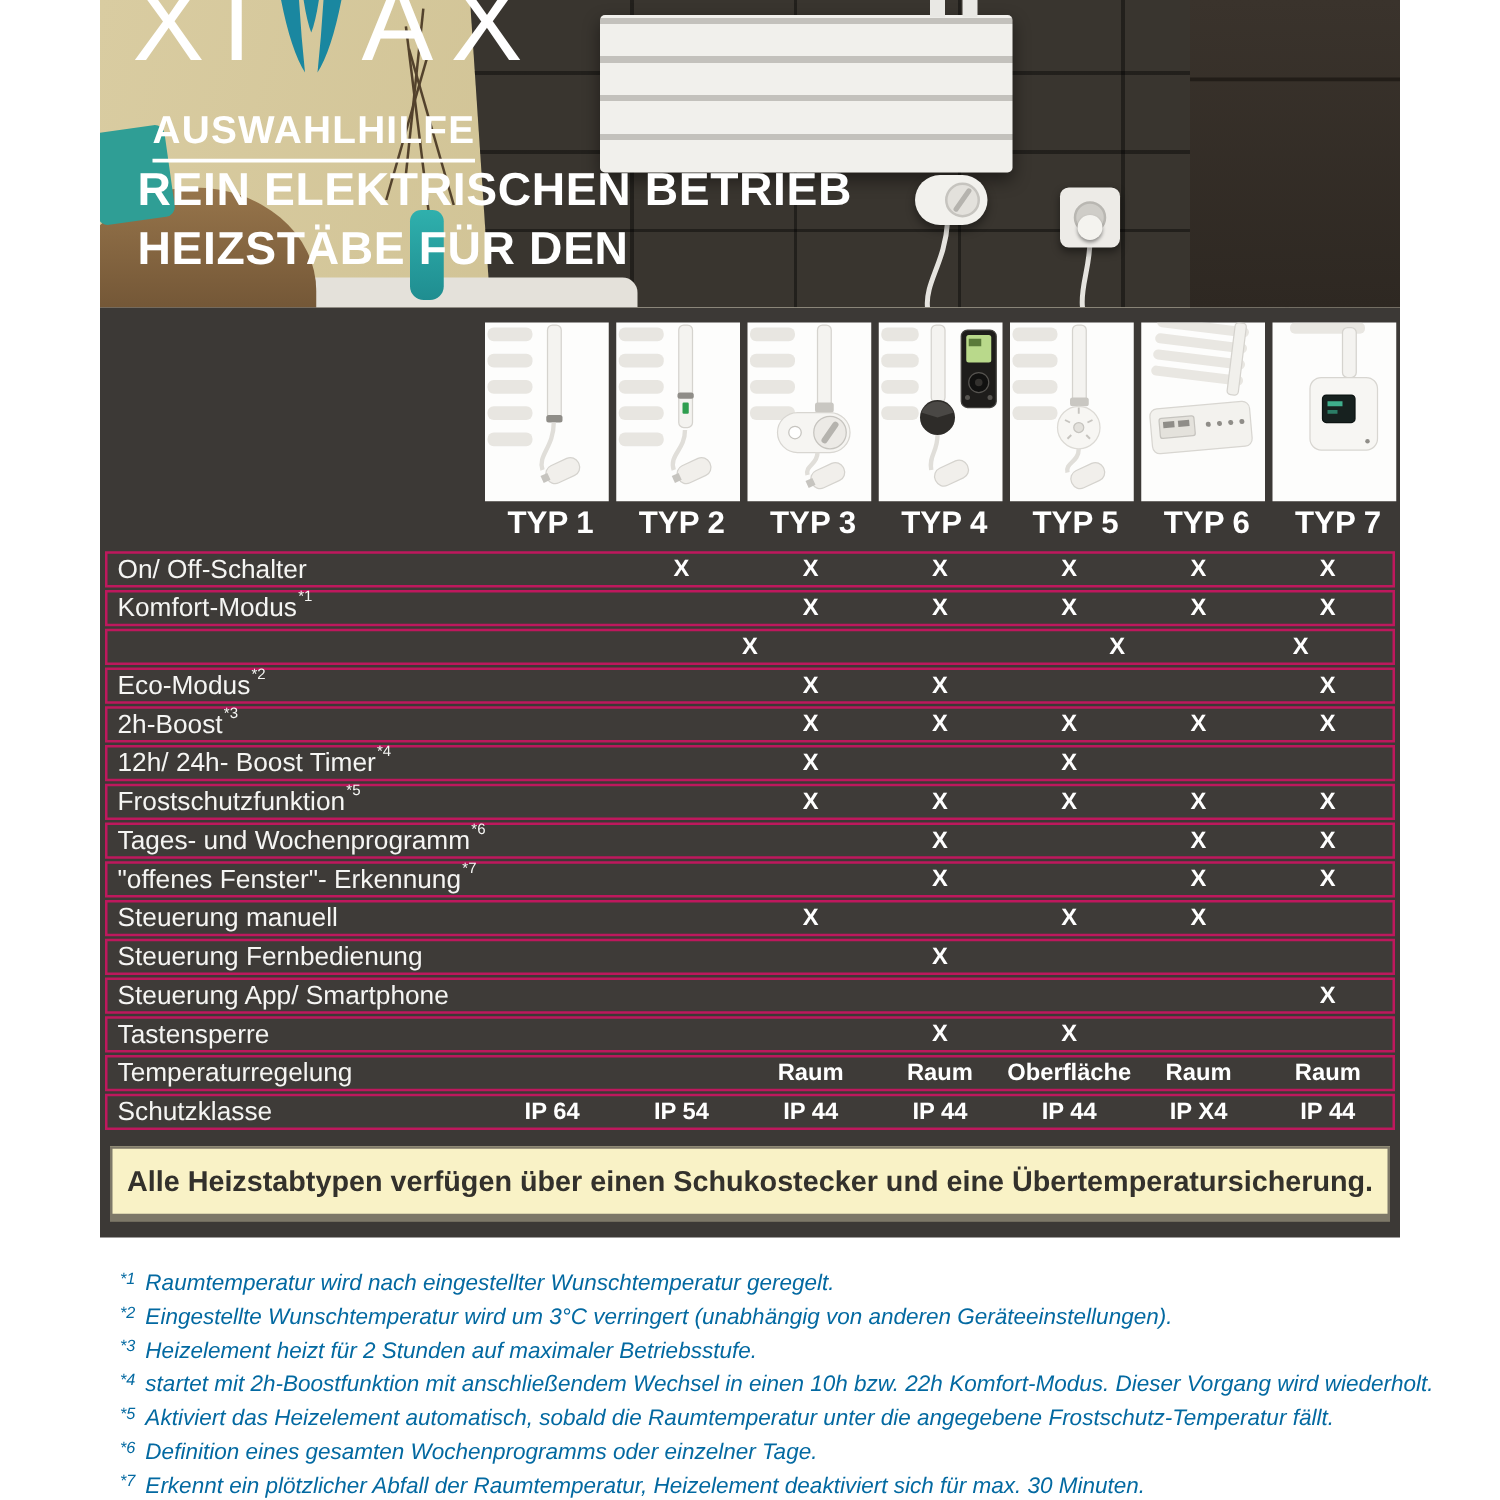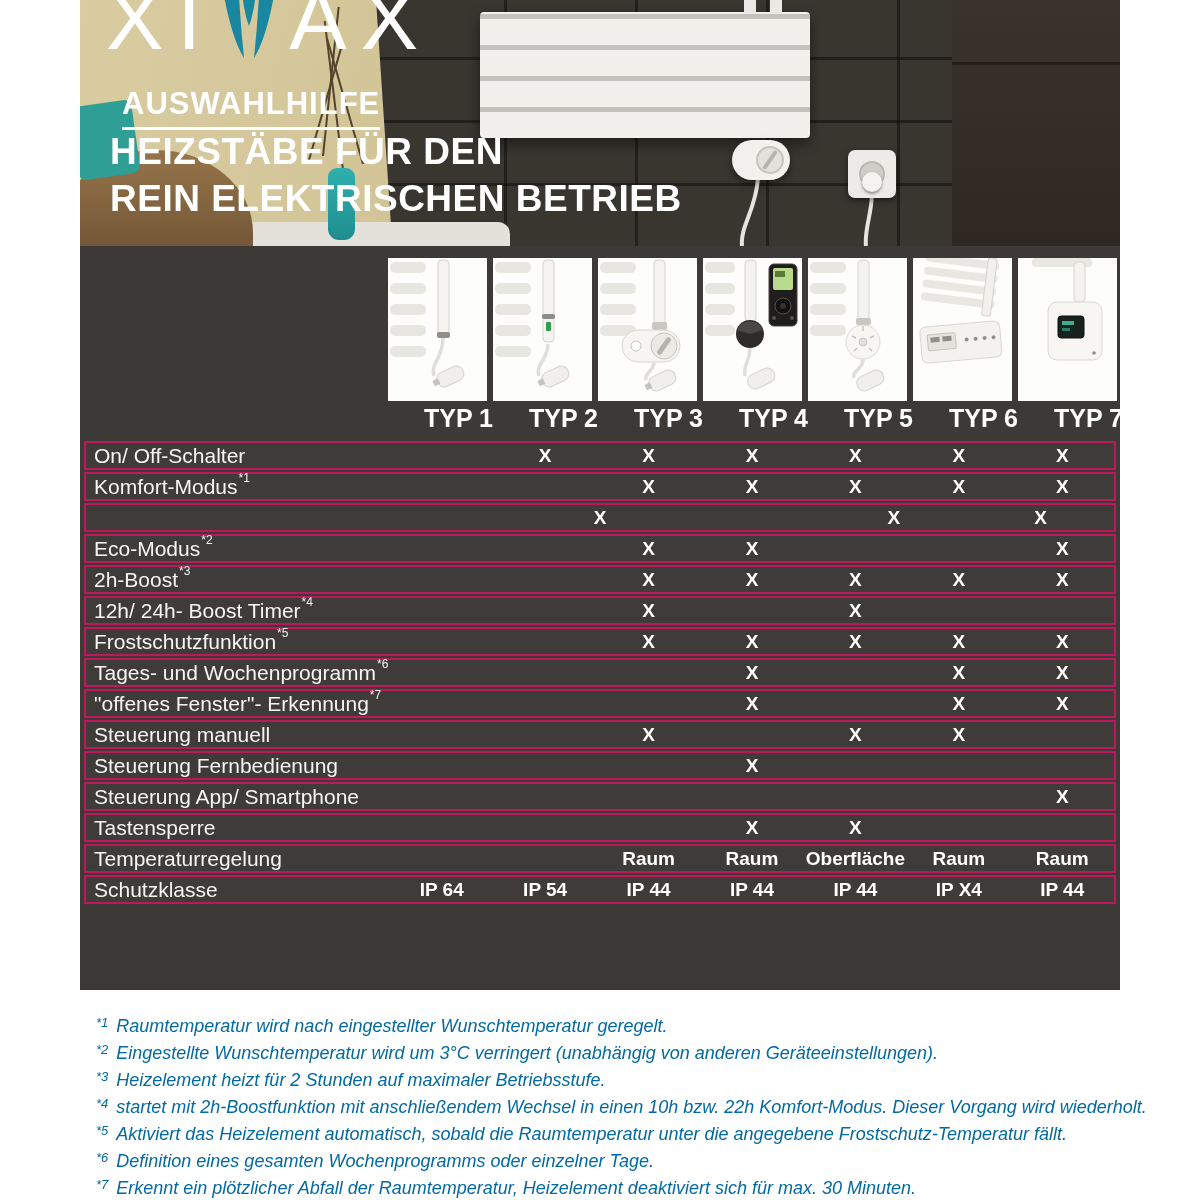--- a/index.html
+++ b/index.html
@@ -56,21 +56,21 @@
           line-height:47px;letter-spacing:.5px;}
 
   
   .band{position:absolute;left:80px;top:246px;width:1040px;height:744px;background:#3c3936;}
 
   .products{position:absolute;left:308px;top:12px;display:flex;gap:6px;}
   .product{width:99px;height:143px;background:#fdfdfc;margin:0;overflow:hidden;}
   .product svg{display:block;width:99px;height:143px;}
 
   .typ-labels{position:absolute;left:308px;top:158px;display:flex;}
-  .typ-label{width:105px;text-align:right;color:#ffffff;font-size:25px;font-weight:bold;}
+  .typ-label{width:105px;text-align:center;color:#ffffff;font-size:25px;font-weight:bold;}
 
   .feature-rows{position:absolute;left:4px;top:195px;width:1032px;}
   .feature-row{display:flex;align-items:center;height:29px;border:2px solid #be185d;
                background:#3e3b38;margin-bottom:2px;}
   .row-label{flex:0 0 304px;color:#f5f5f3;font-size:21px;padding-left:8px;white-space:nowrap;}
   .row-sup{font-size:12px;vertical-align:6px;margin-left:1px;display:inline-block;transform:translateY(-6px);}
   .cell{flex:1;text-align:center;color:#ffffff;font-size:19px;font-weight:bold;white-space:nowrap;}
 
   .note-banner{position:absolute;left:8px;top:671px;width:1024px;height:60px;background:#f9f2c6;
                border:2px solid #7d7868;border-bottom-width:6px;display:flex;align-items:center;
@@ -119,22 +119,22 @@
       <span>XI</span>
       <svg class="m-glyph" viewBox="0 0 64 84">
         <path d="M4 0 Q13 58 27 80 Q23 42 21 0 Z" fill="#1a87a0"></path>
         <path d="M60 0 Q51 58 37 80 Q41 42 43 0 Z" fill="#1a87a0"></path>
         <path d="M23 0 Q32 16 41 0 Q37 36 32 48 Q27 36 23 0 Z" fill="#1a87a0"></path>
       </svg>
       <span>AX</span>
     </div>
     <div class="kicker">AUSWAHLHILFE</div>
     <div class="headline">
+      <div>REIN ELEKTRISCHEN BETRIEB</div>
       <div>HEIZSTÄBE FÜR DEN</div>
-      <div>REIN ELEKTRISCHEN BETRIEB</div>
     </div>
   </div>
 
   <div class="band">
 
     <div class="products">
       <figure class="product">
         <svg viewBox="0 0 99 143">
           <g fill="#e8e6e1">
               <rect x="2" y="4" width="36" height="11" rx="5"></rect>
@@ -450,20 +450,23 @@
     <div class="cell">IP 64</div>
     <div class="cell">IP 54</div>
     <div class="cell">IP 44</div>
     <div class="cell">IP 44</div>
     <div class="cell">IP 44</div>
     <div class="cell">IP X4</div>
     <div class="cell">IP 44</div>
   </div>
 </div>
 
+    <div class="note-banner">
+      <span>Alle Heizstabtypen verfügen über einen Schukostecker und eine Übertemperatursicherung.</span>
+    </div>
   </div>
 
   <div class="footnotes">
   <div class="footnote">
     <span class="fn-marker">*1</span><span class="fn-text">Raumtemperatur wird nach eingestellter Wunschtemperatur geregelt.</span>
   </div>
 
   <div class="footnote">
     <span class="fn-marker">*2</span><span class="fn-text">Eingestellte Wunschtemperatur wird um 3°C verringert (unabhängig von anderen Geräteeinstellungen).</span>
   </div>

